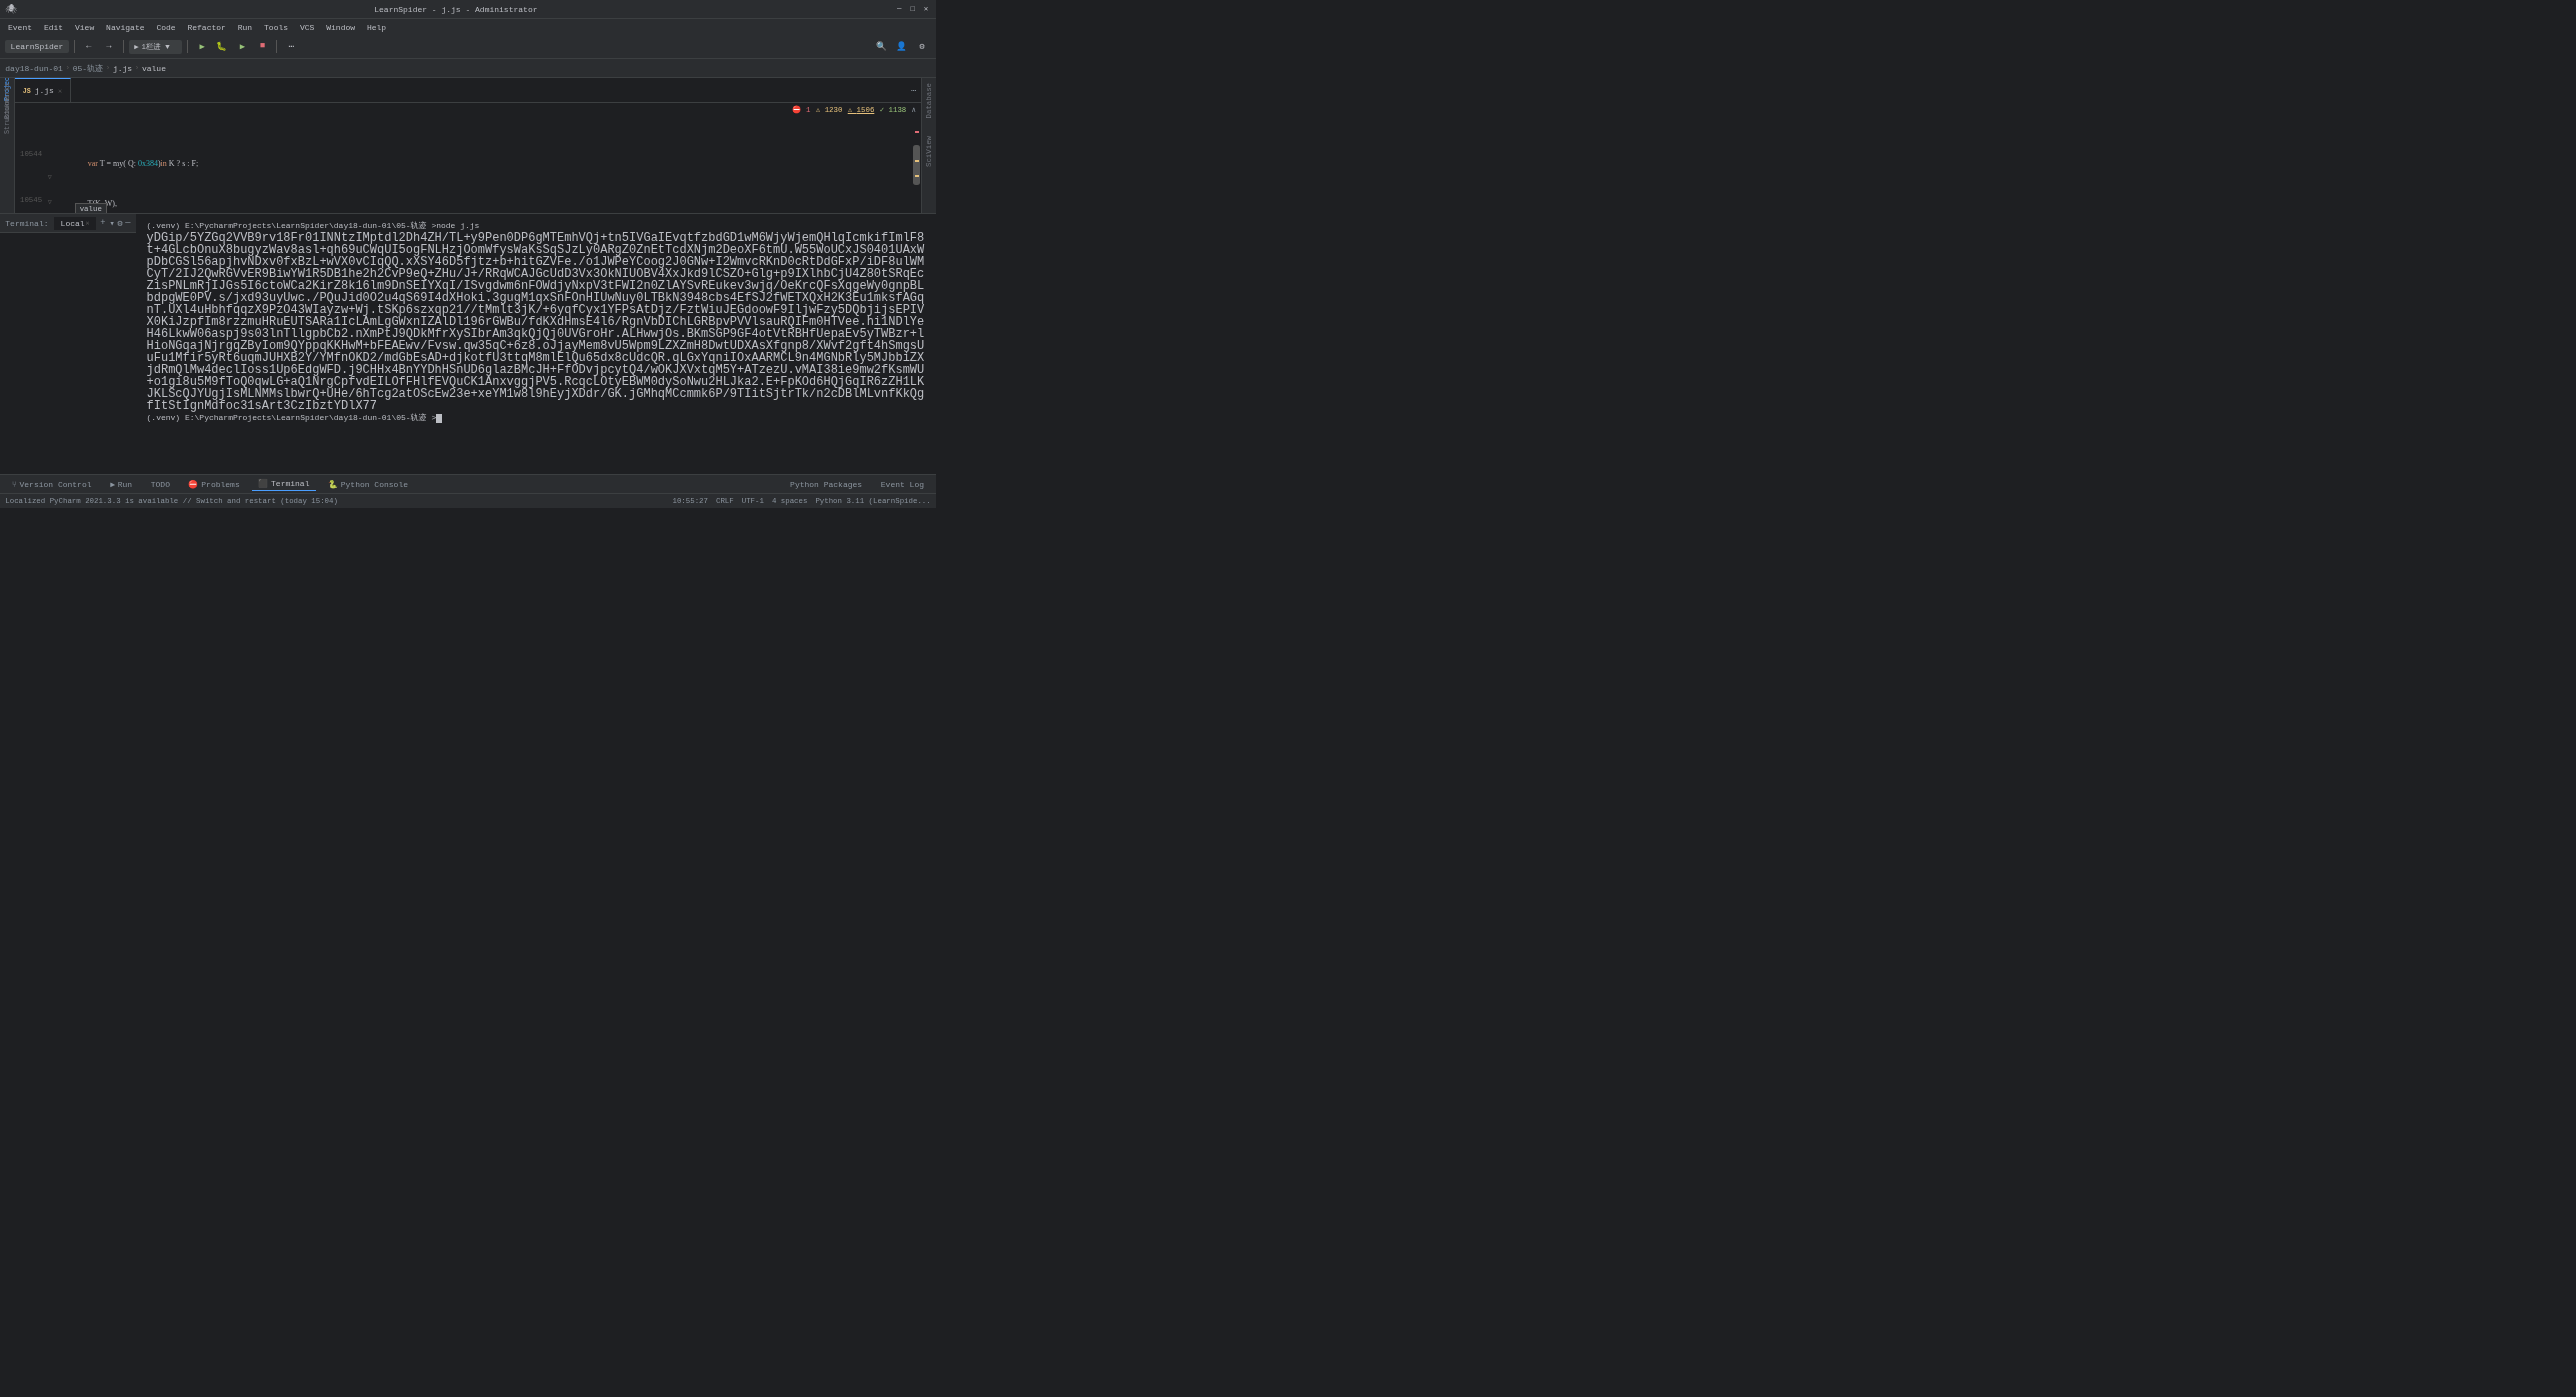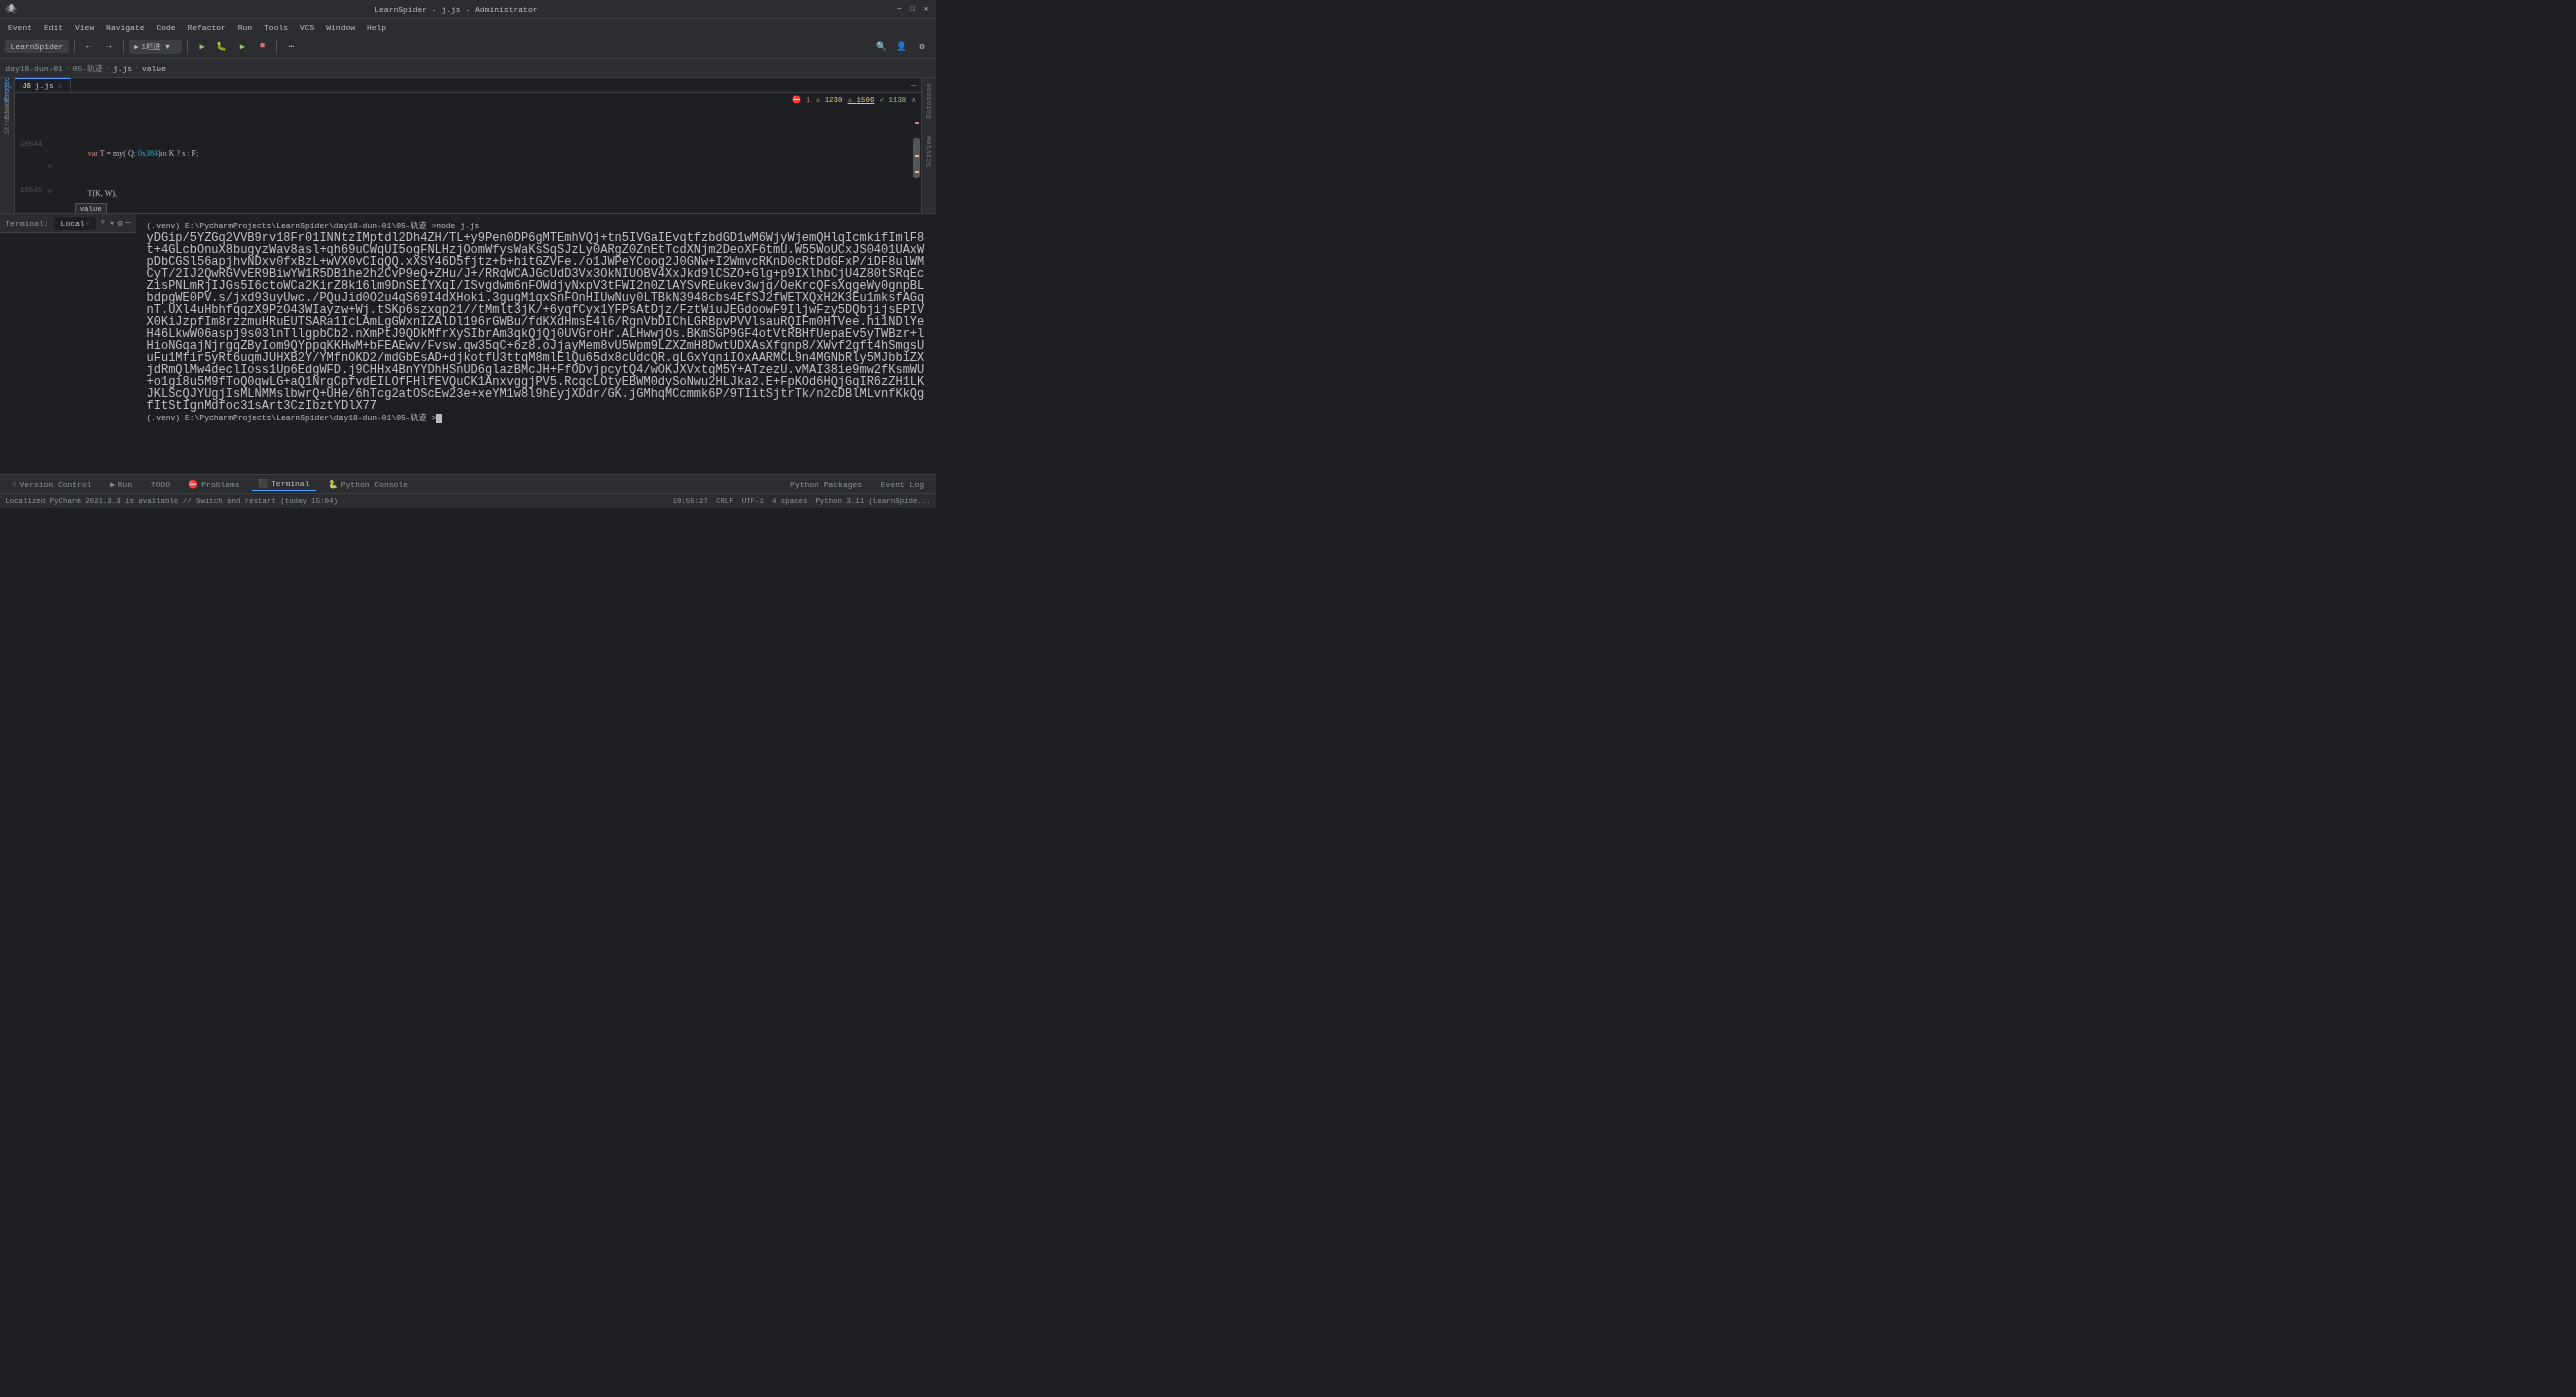--- a/index.html
+++ b/index.html
@@ -145,21 +145,21 @@
       font-size: 6.7px;
       cursor: pointer;
       writing-mode: vertical-rl;
       text-orientation: mixed;
       font-size: 6px;
     }
 
     
     #file-tab-bar {
       background: #1e1f22;
-      height: 15px;
+      height: 25px;
       display: flex;
       align-items: stretch;
       flex-shrink: 0;
       border-bottom: 0.7px solid #3c3f41;
     }
     .file-tab {
       display: flex;
       align-items: center;
       padding: 0 8px;
       gap: 4px;

